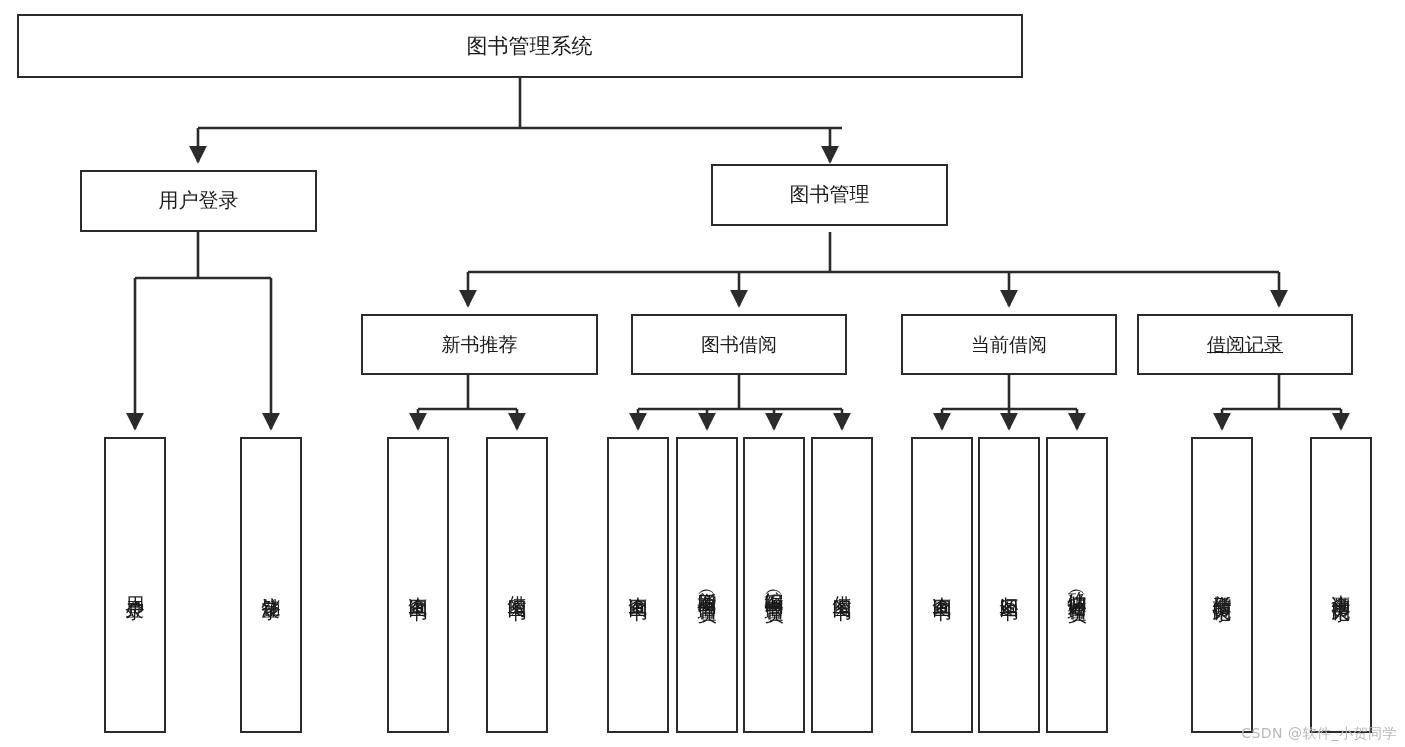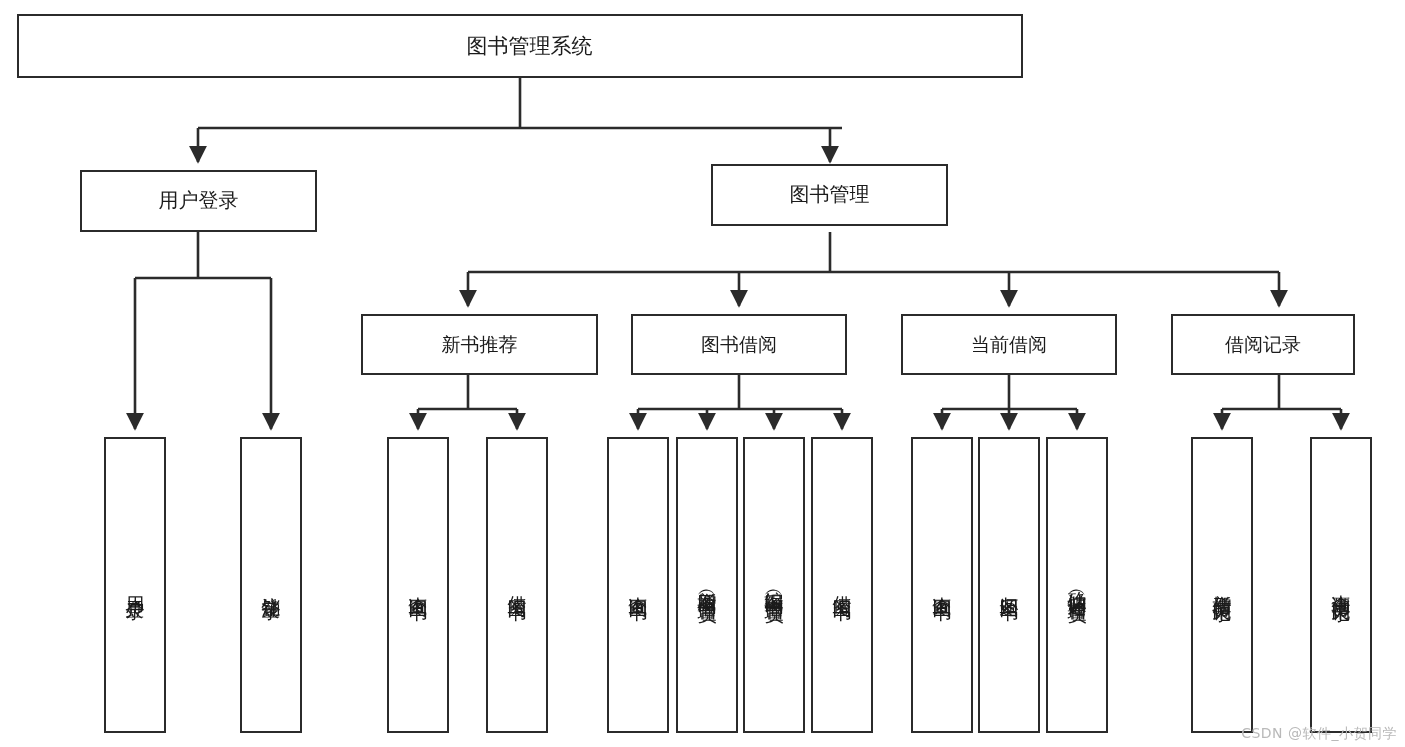--- a/index.html
+++ b/index.html
@@ -129,21 +129,21 @@
 
   <div class="node lvl3" style="left:361px; top:314px; width:237px; height:61px;text-align:center;">
     <span>新书推荐</span>
   </div>
   <div class="node lvl3" style="left:631px; top:314px; width:216px; height:61px;">
     <span>图书借阅</span>
   </div>
   <div class="node lvl3" style="left:901px; top:314px; width:216px; height:61px;">
     <span>当前借阅</span>
   </div>
-  <div class="node lvl3" style="left:1171px; top:314px; width:184px; height:61px;">
+  <div class="node lvl3" style="left:1137px; top:314px; width:216px; height:61px;text-decoration:underline;">
     <span>借阅记录</span>
   </div>
 
   <div class="node leaf" style="left:104px; top:437px; width:62px; height:296px;">
     <span>用户登录</span>
   </div>
   <div class="node leaf" style="left:240px; top:437px; width:62px; height:296px;">
     <span>注销登录</span>
   </div>
 

